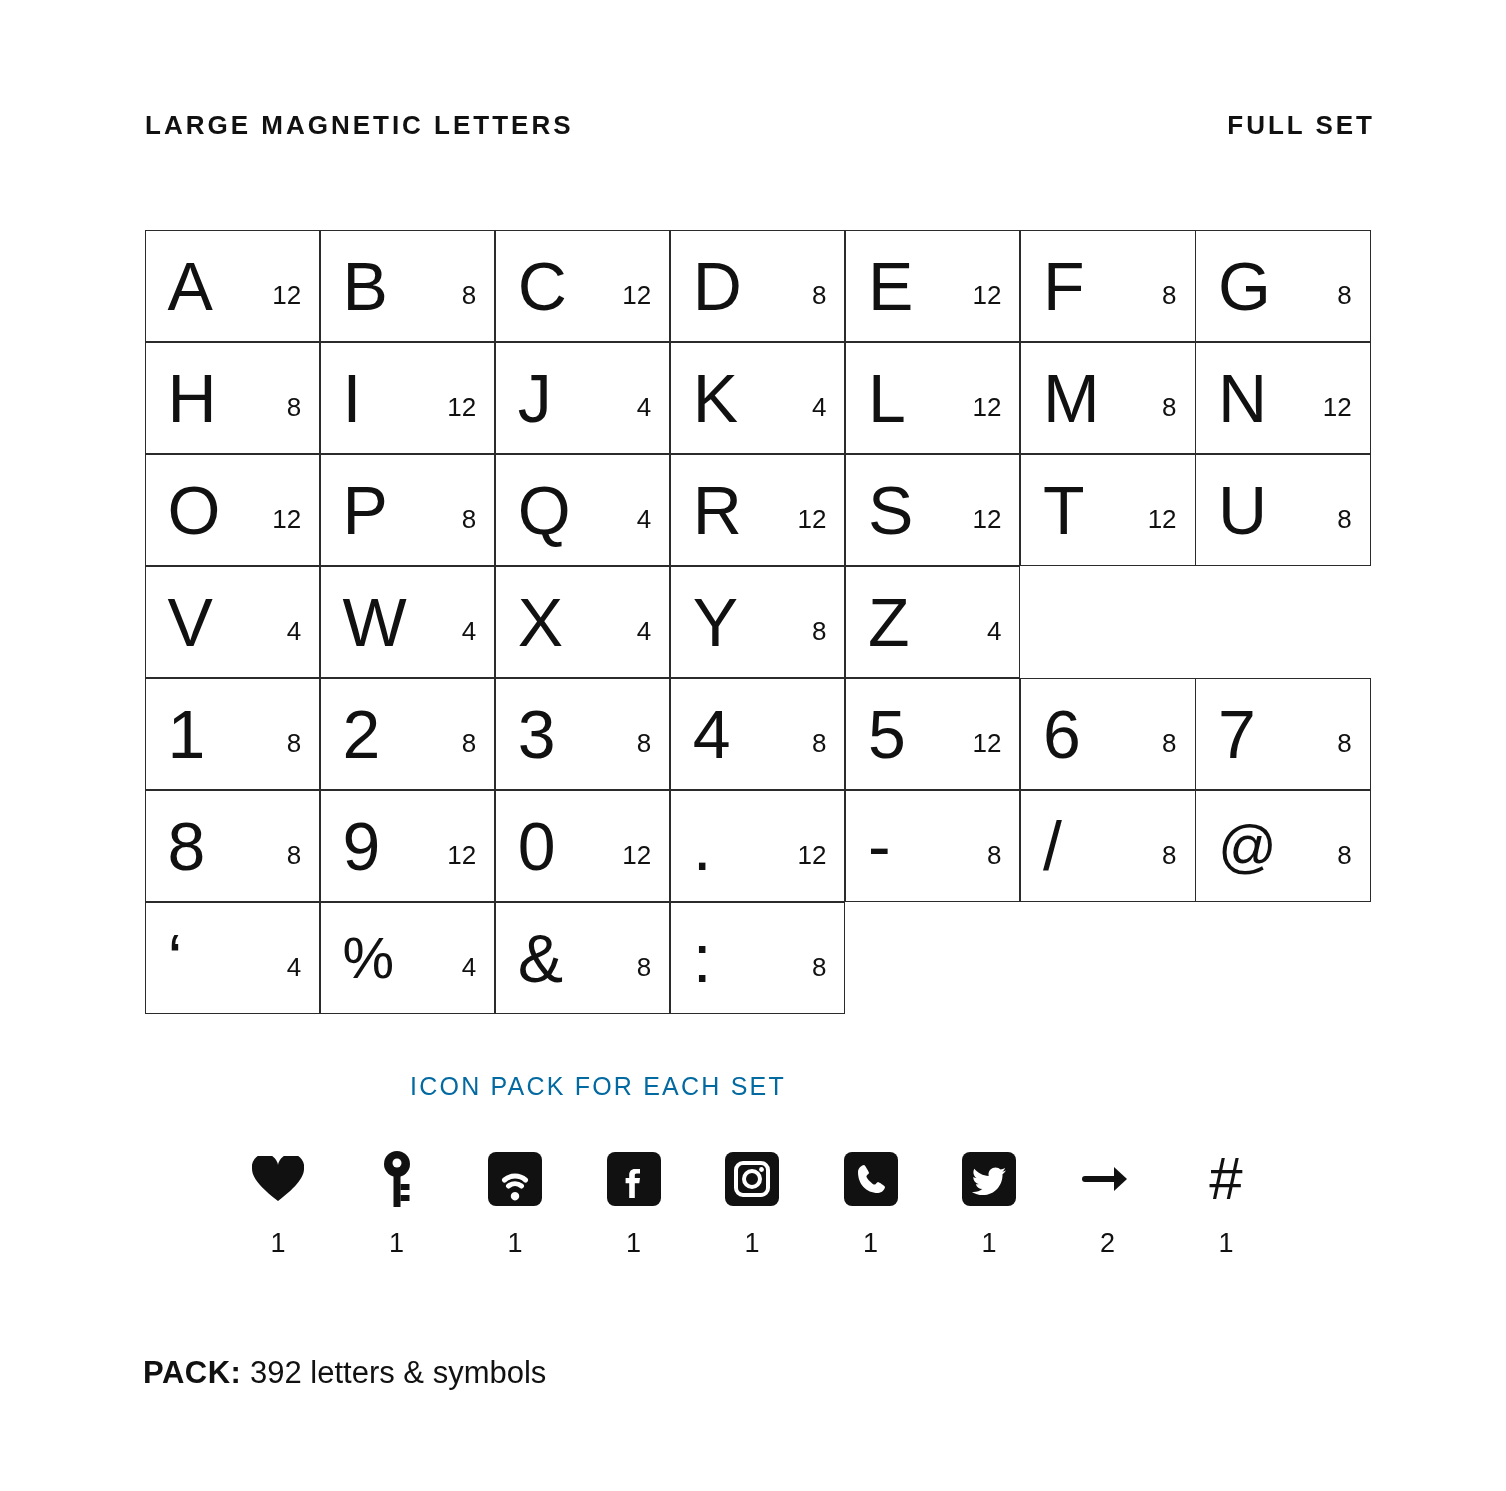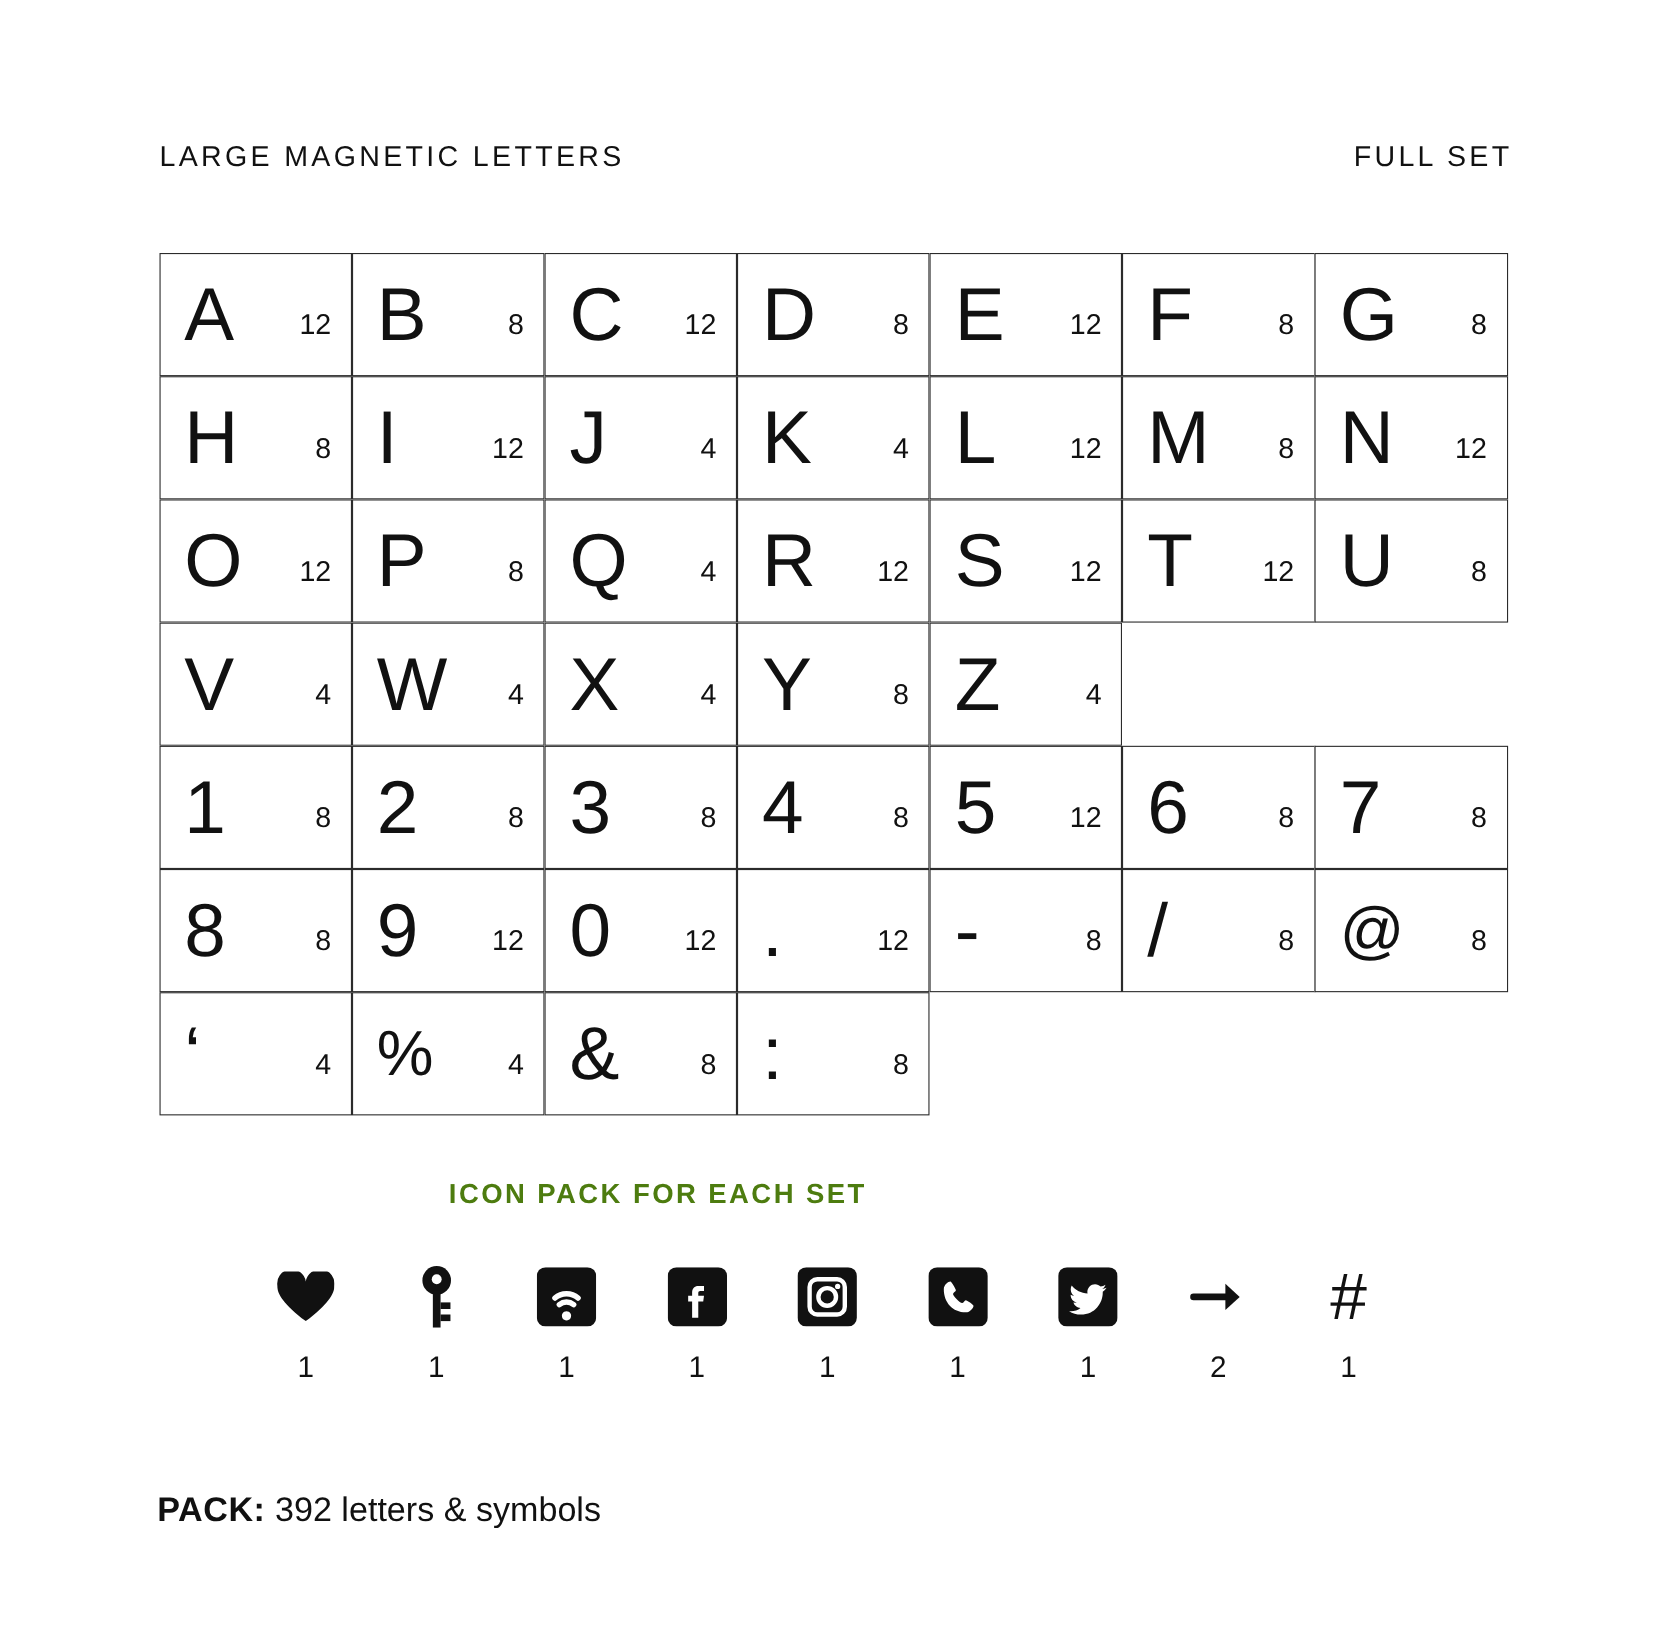--- a/index.html
+++ b/index.html
@@ -28,26 +28,25 @@
     left: 145px;
     top: 110px;
     width: 1230px;
     display: flex;
     justify-content: space-between;
     align-items: baseline;
   }
   .header-title,
   .header-right {
     font-family: "Liberation Sans", sans-serif;
-    font-weight: normal;
+    font-weight: bold;
     font-size: 26px;
     letter-spacing: 3.0px;
     color: #111111;
     text-transform: uppercase;
-    margin-top: 17px;
   }
 
   
   .grid {
     position: absolute;
     left: 145px;
     top: 230px;
     width: 1226px;
     display: grid;
     grid-template-columns: repeat(7, 175.1px);
@@ -88,24 +87,24 @@
     bottom: 30px;
   }
 
   
   .iconpack-title {
     position: absolute;
     left: 0;
     top: 1072px;
     width: 1196px;
     text-align: center;
-    font-weight: bold;
+    font-weight: normal;
     font-size: 25px;
     letter-spacing: 2.2px;
-    color: #4d7c0f;
+    color: #0369a1;
     text-transform: uppercase;
   }
   .iconrow {
     position: absolute;
     left: 232px;
     top: 1148px;
     width: 1040px;
     display: flex;
     justify-content: space-between;
     align-items: flex-start;

